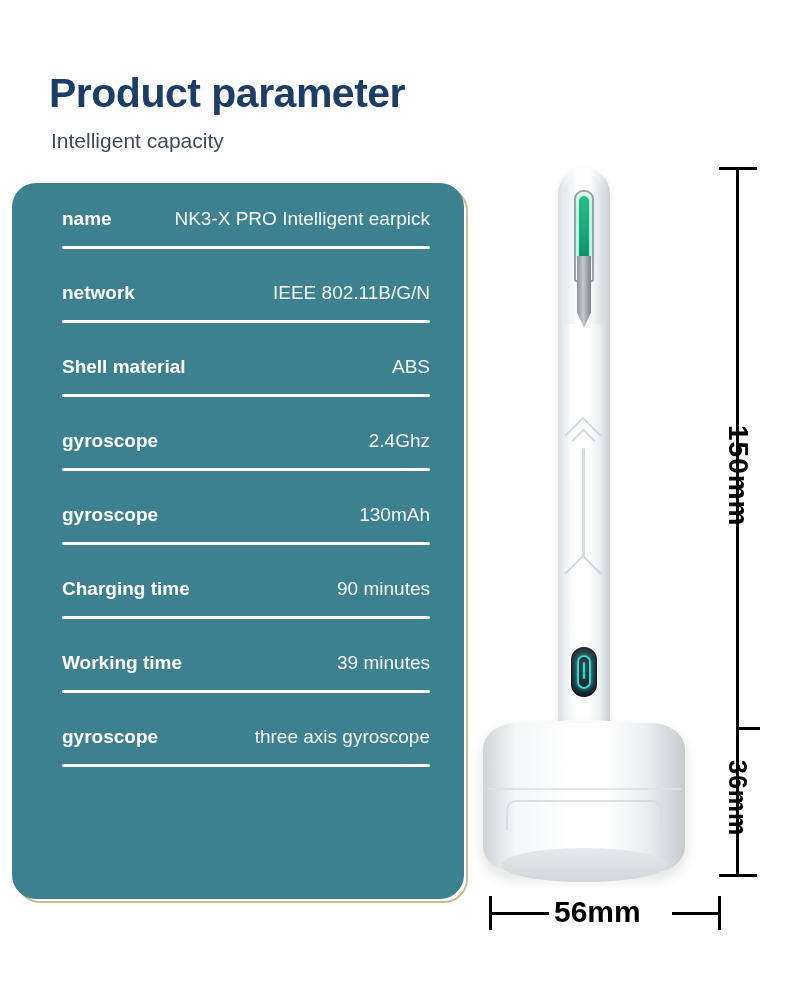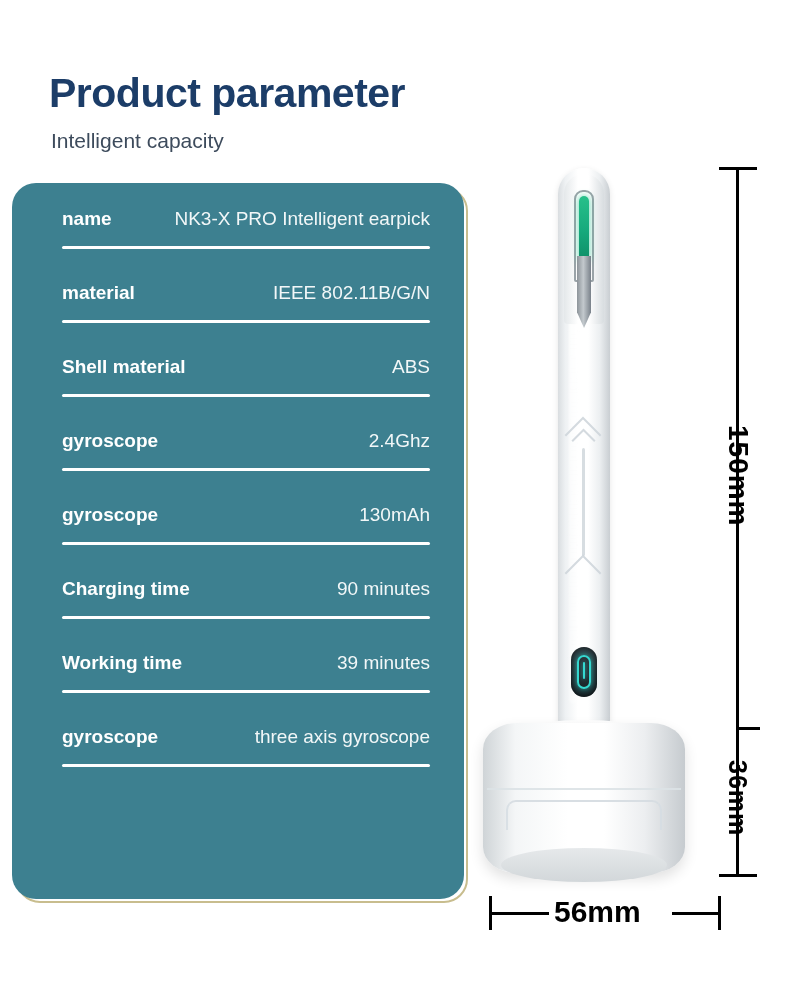--- a/index.html
+++ b/index.html
@@ -243,21 +243,21 @@
 
 <div id="spec-panel-outline"></div>
 <div id="spec-panel">
   <div id="spec-rows">
       <div class="spec-row">
         <div class="spec-label">name</div>
         <div class="spec-value">NK3-X PRO Intelligent earpick</div>
         <div class="spec-rule"></div>
       </div>
       <div class="spec-row">
-        <div class="spec-label">material</div>
+        <div class="spec-label">network</div>
         <div class="spec-value">IEEE 802.11B/G/N</div>
         <div class="spec-rule"></div>
       </div>
       <div class="spec-row">
         <div class="spec-label">Shell material</div>
         <div class="spec-value">ABS</div>
         <div class="spec-rule"></div>
       </div>
       <div class="spec-row">
         <div class="spec-label">gyroscope</div>

